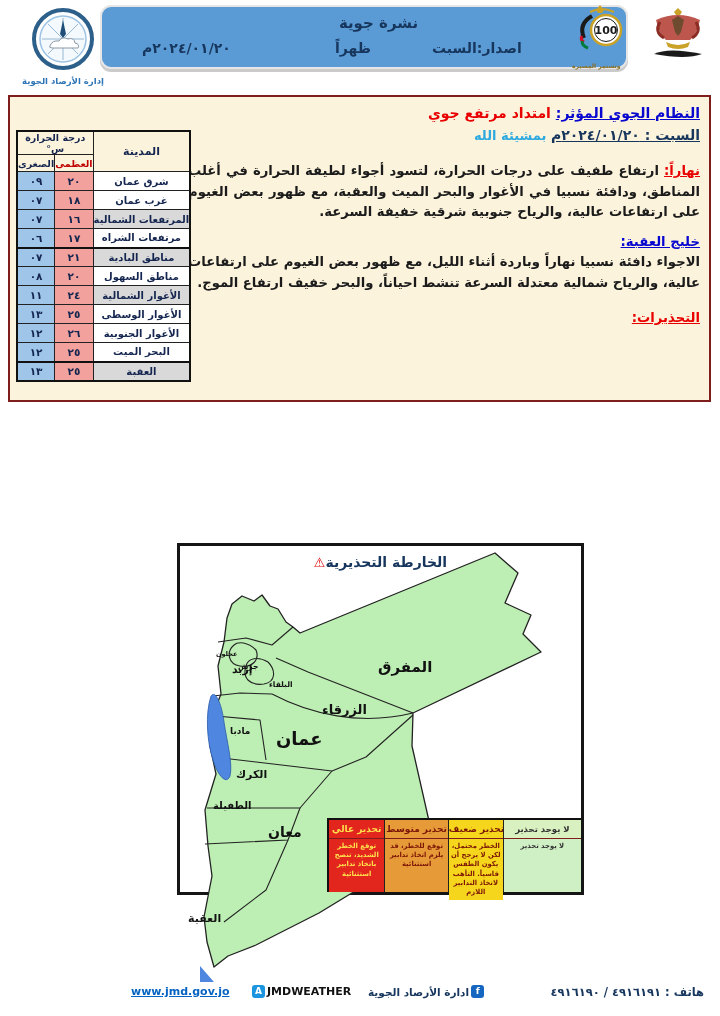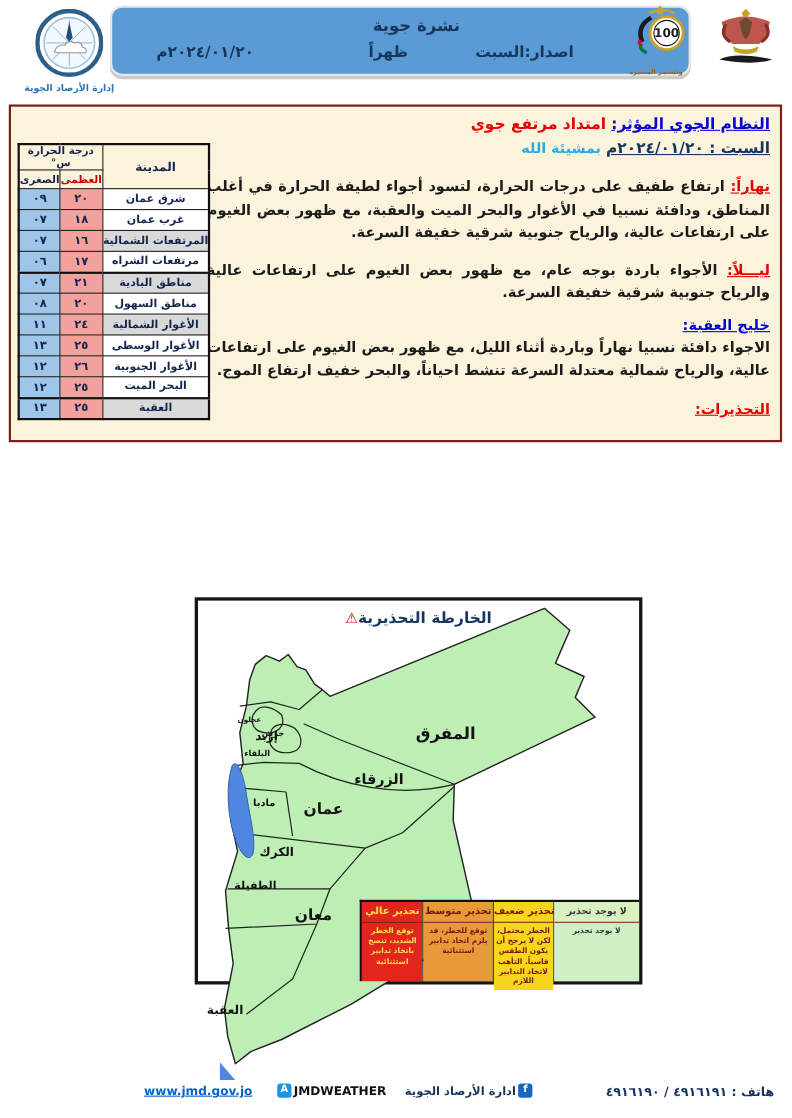--- a/index.html
+++ b/index.html
@@ -145,24 +145,20 @@
         <span class="lbl-blue">النظام الجوي المؤثر:</span>
         <span class="val-red">امتداد مرتفع جوي</span>
       </div>
       <div>
         <span class="date-line">السبت : ٢٠٢٤/٠١/٢٠م</span>
         <span class="inshallah">بمشيئة الله</span>
       </div>
       <div class="para1">
         <span class="lbl-red">نهاراً:</span>
         <span>ارتفاع طفيف على درجات الحرارة، لتسود أجواء لطيفة الحرارة في أغلب المناطق، ودافئة نسبيا في الأغوار والبحر الميت والعقبة، مع ظهور بعض الغيوم على ارتفاعات عالية، والرياح جنوبية شرقية خفيفة السرعة.</span>
-      </div>
-      <div class="para2">
-        <span class="lbl-red">ليـــلاً:</span>
-        <span>الأجواء باردة بوجه عام، مع ظهور بعض الغيوم على ارتفاعات عالية والرياح جنوبية شرقية خفيفة السرعة.</span>
       </div>
       <div class="aq-head">
         <span class="lbl-blue">خليج العقبة:</span>
       </div>
       <div>
         <span>الاجواء دافئة نسبيا نهاراً وباردة أثناء الليل، مع ظهور بعض الغيوم على ارتفاعات عالية، والرياح شمالية معتدلة السرعة تنشط احياناً، والبحر خفيف ارتفاع الموج.</span>
       </div>
       <div class="warn-head">
         <span class="lbl-red">التحذيرات:</span>
       </div>
@@ -262,25 +258,25 @@
       <path d="M31,150 C25,168 27,196 33,214 C37,228 46,240 50,230 C53,218 47,196 44,176 C42,160 36,143 31,150 Z" fill="#4E86E0" stroke="#2C5AA8" stroke-width="0.8"></path>
       <path d="M20,420 L34,436 L20,436 Z" fill="#4E86E0"></path>
     </svg>
 
     <div class="map-title">
       <span>الخارطة التحذيرية</span><span class="tri">⚠</span>
     </div>
 
     <div class="map-label" style="left:198px; top:112px; font-size:15px;">المفرق</div>
     <div class="map-label" style="left:142px; top:156px; font-size:13px;">الزرقاء</div>
-    <div class="map-label" style="left:96px; top:182px; font-size:14px;">عمان</div>
+    <div class="map-label" style="left:96px; top:182px; font-size:18px;">عمان</div>
     <div class="map-label" style="left:52px; top:82px; font-size:11px;margin-top:35px;">إربد</div>
     <div class="map-label" style="left:36px; top:104px; font-size:6.5px;">عجلون</div>
     <div class="map-label" style="left:58px; top:116px; font-size:7.5px;">جرش</div>
-    <div class="map-label" style="left:42px; top:134px; font-size:7.5px;">البلقاء</div>
+    <div class="map-label" style="left:42px; top:134px; font-size:7.5px;padding-left:47px;">البلقاء</div>
     <div class="map-label" style="left:50px; top:180px; font-size:9px;">مادبا</div>
     <div class="map-label" style="left:56px; top:222px; font-size:11px;">الكرك</div>
     <div class="map-label" style="left:33px; top:254px; font-size:10px;">الطفيلة</div>
     <div class="map-label" style="left:88px; top:278px; font-size:14px;">معان</div>
     <div class="map-label" style="left:8px; top:366px; font-size:11px;">العقبة</div>
 
     <div class="legend">
       <div class="leg-col leg-red w-red">
         <div class="leg-hd">تحذير عالي</div>
         <div class="leg-bd">توقع الخطر الشديد، تنصح باتخاذ تدابير استثنائية</div>

